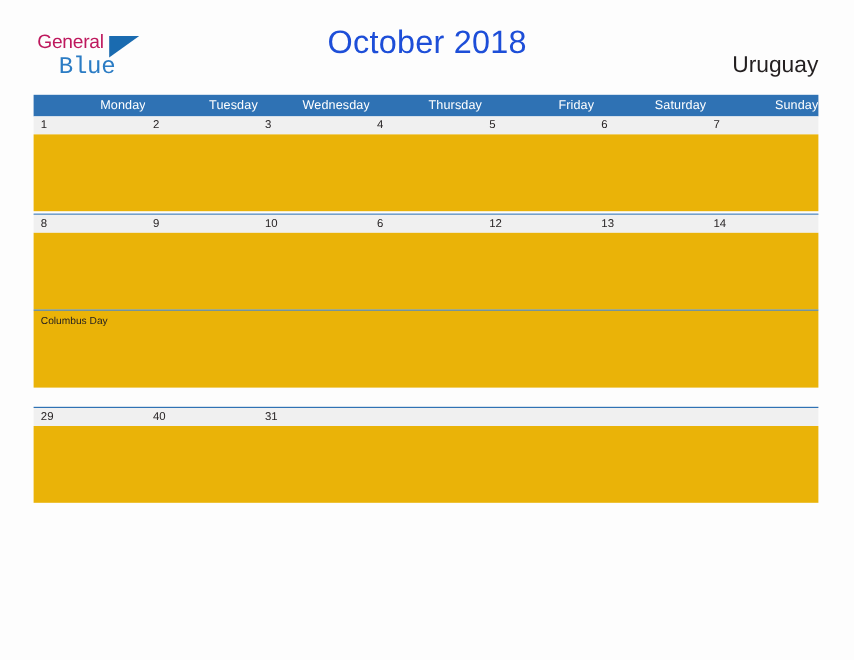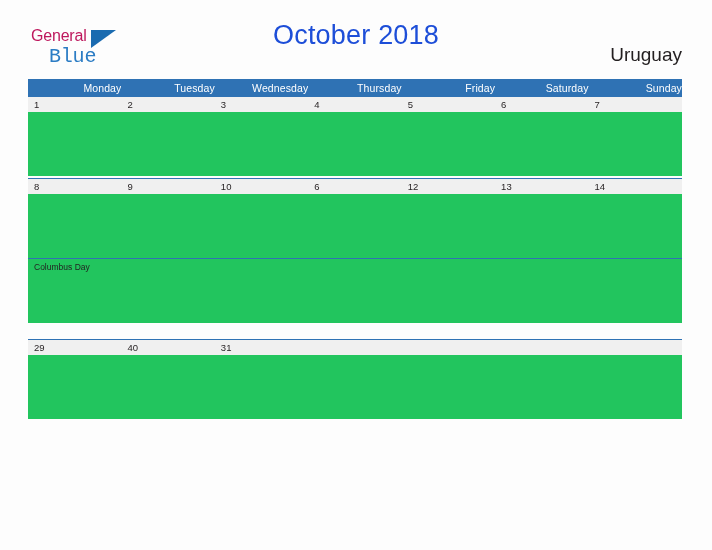--- a/index.html
+++ b/index.html
@@ -138,21 +138,21 @@
     font-size: 9.5px;
     color: #231f20;
     white-space: nowrap;
   }
   .day-cell-num.empty { color: transparent; }
 
   .event-band {
     display: flex;
     width: 654px;
     height: 64px;
-    background: #22c55e;
+    background: #eab308;
   }
   .day-cell-body {
     width: 93.43px;
     padding-left: 6px;
     padding-top: 3px;
   }
   .event-text {
     font-size: 8.5px;
     line-height: 11px;
     color: #231f20;

